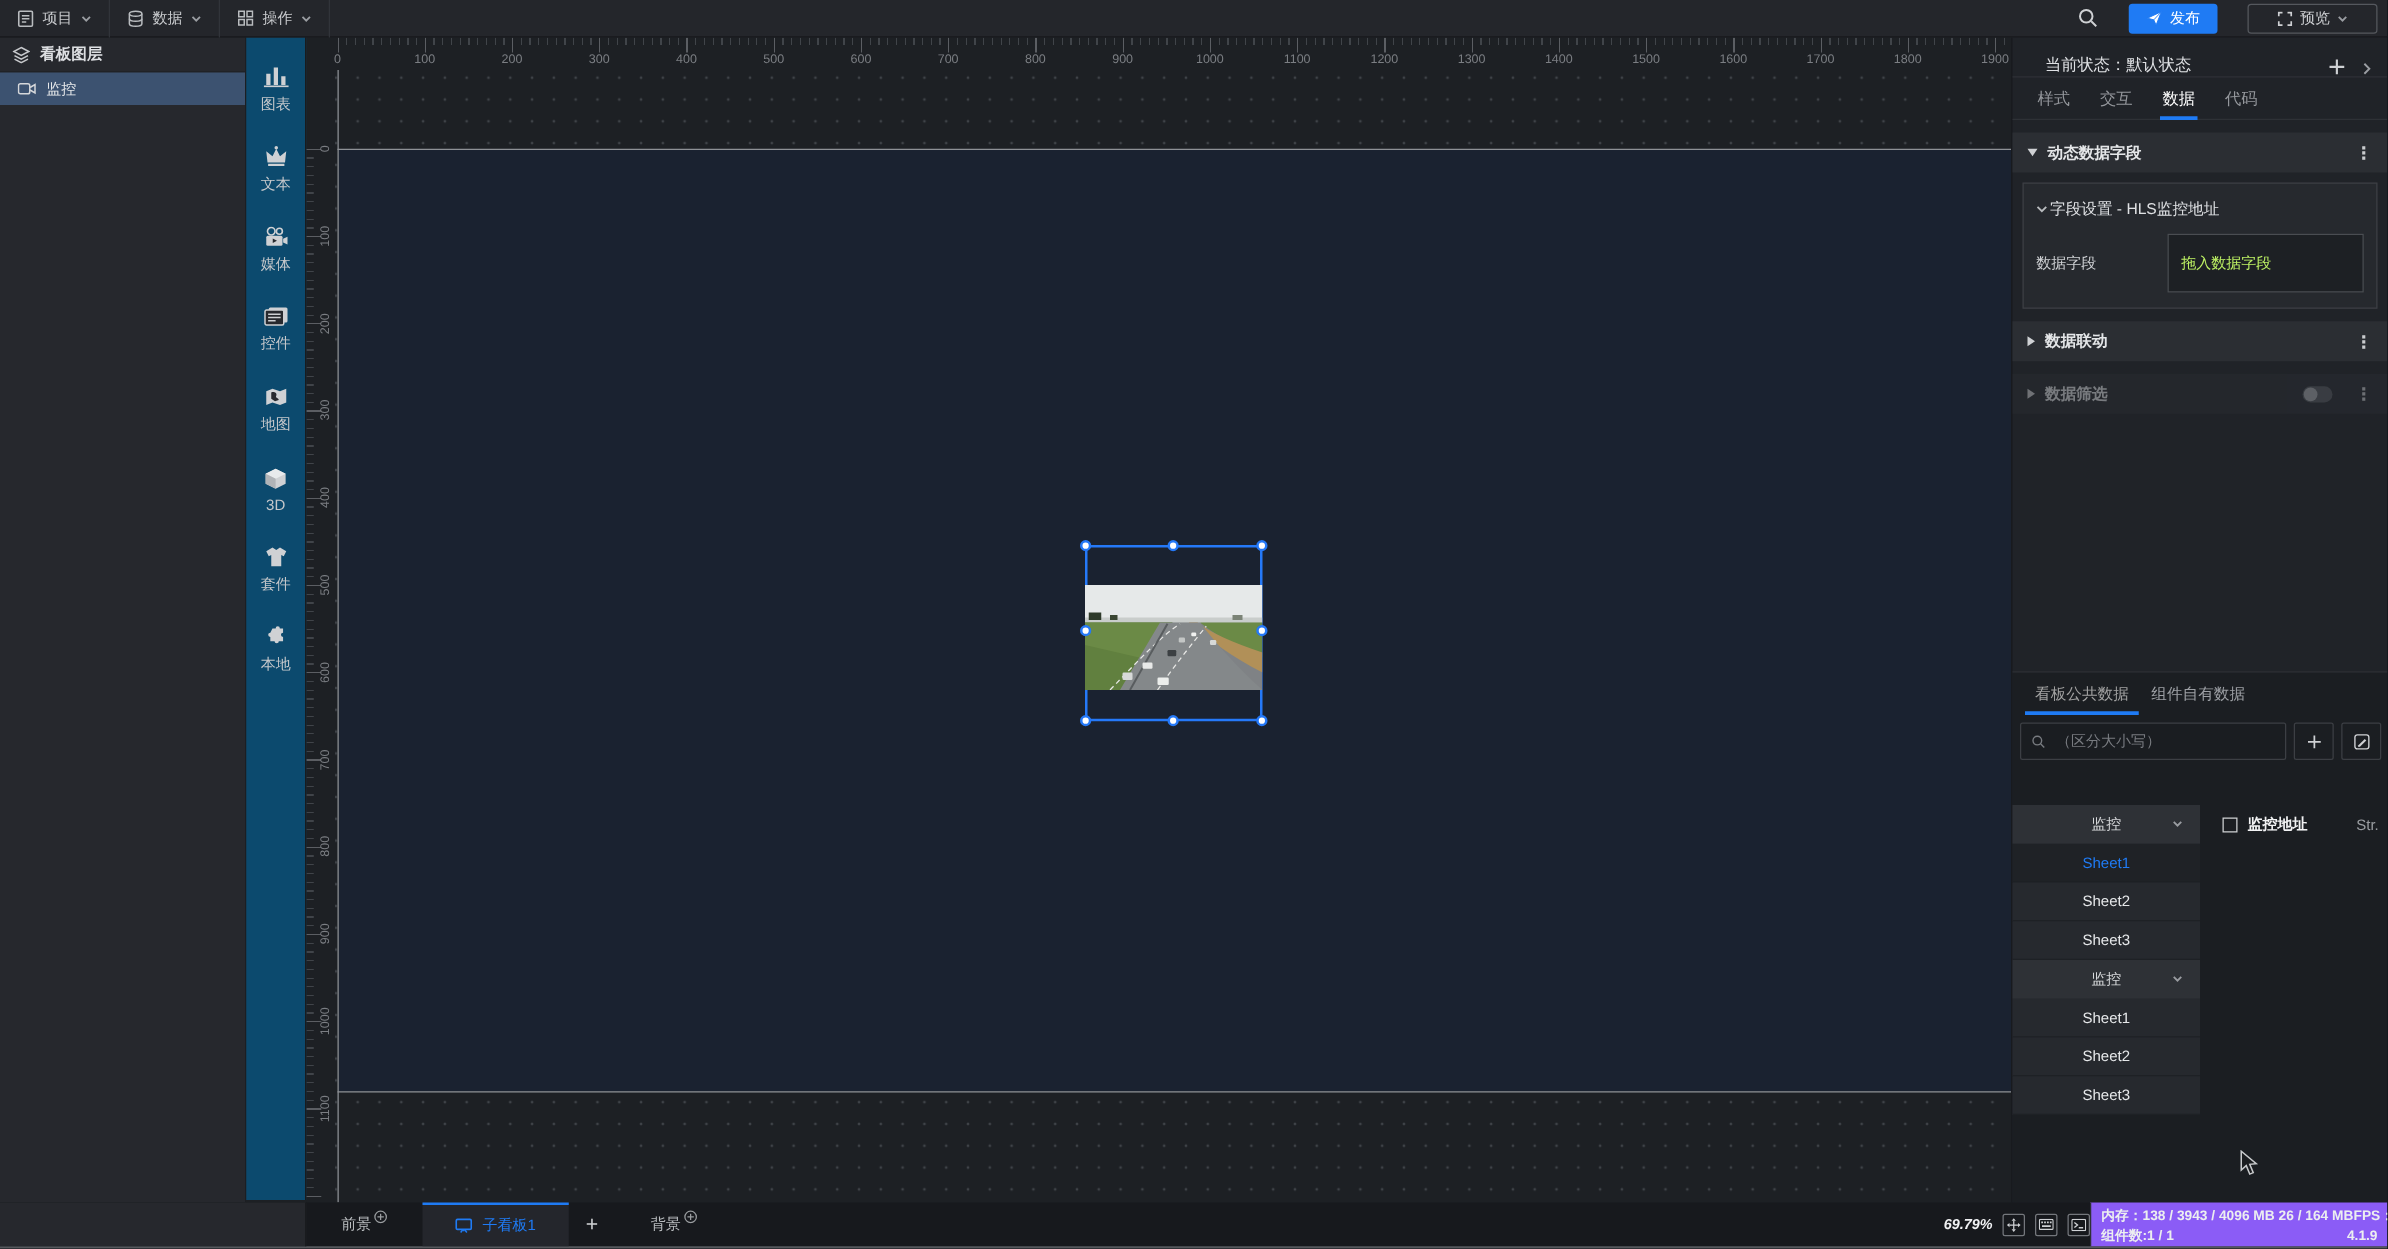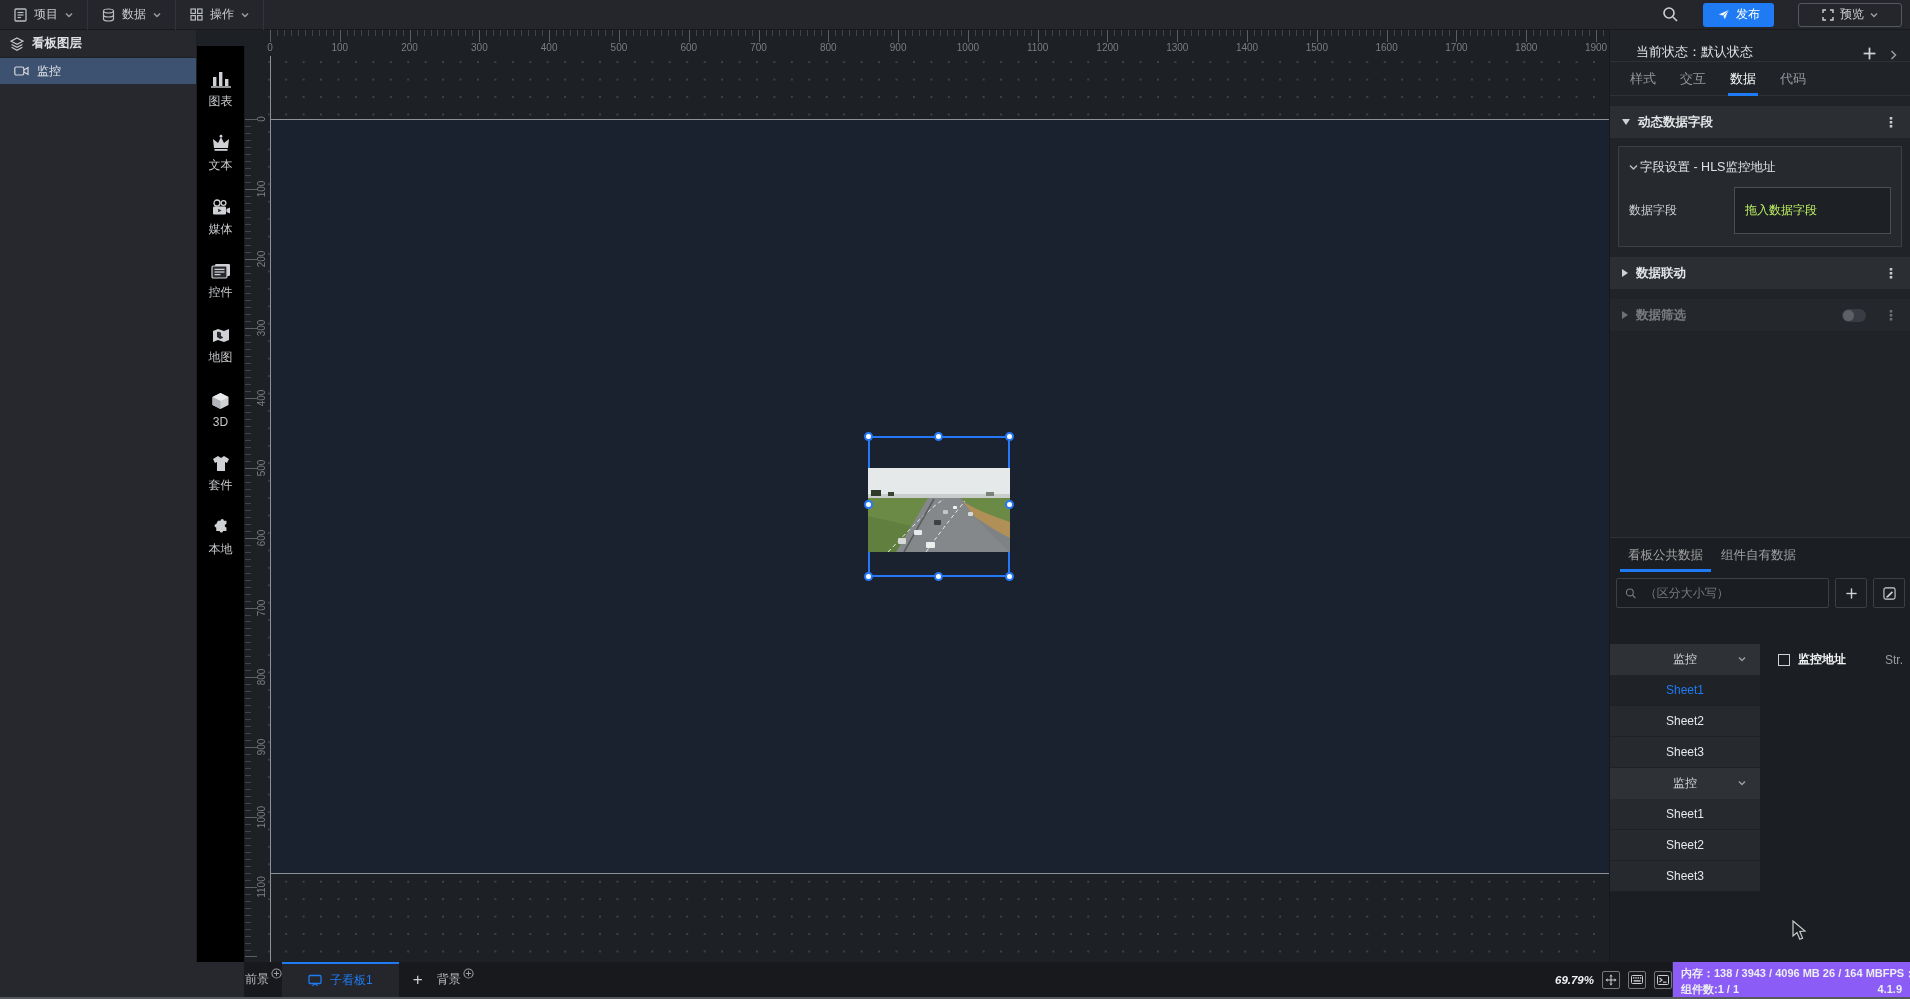--- a/index.html
+++ b/index.html
@@ -14,21 +14,21 @@
   #topbar-right{margin-left:auto;display:flex;align-items:center;gap:24px;padding-right:8px;}
   .btn-publish{height:24px;display:flex;align-items:center;gap:6px;background:#1f7bf4;color:#fff;border-radius:3px;padding:0 14px;}
   .btn-preview{height:24px;display:flex;align-items:center;gap:6px;border:1px solid #55585e;color:#cfd1d4;border-radius:3px;padding:0 23px;}
 
   
   #layers{position:absolute;left:0;top:30px;width:197px;height:932px;background:#26282d;border-right:1px solid #1c1e22;z-index:20;}
   #layers-header{height:28px;display:flex;align-items:center;gap:8px;padding:0 10px;color:#dddfe2;font-weight:bold;font-size:12.5px;border-bottom:1px solid #1f2125;}
   .layer-row{height:26px;display:flex;align-items:center;gap:8px;padding:0 10px 0 14px;background:#3c5270;color:#e6e8ea;}
 
   
-  #toolbox{position:absolute;left:197px;top:46px;width:48px;height:932px;background:#000000;border-right:1px solid #191b1e;z-index:20;display:flex;flex-direction:column;align-items:center;padding-top:12px;}
+  #toolbox{position:absolute;left:197px;top:28px;width:48px;height:932px;background:#0c4a6e;border-right:1px solid #191b1e;z-index:20;display:flex;flex-direction:column;align-items:center;padding-top:12px;}
   .tool{width:48px;height:64px;display:flex;flex-direction:column;align-items:center;justify-content:center;gap:5px;color:#c6c8cb;font-size:12px;}
   .tool svg{display:block;}
 
   
   #canvas{position:absolute;left:245px;top:30px;width:1364px;height:932px;overflow:hidden;
     background-color:#1d2024;
     background-image:radial-gradient(circle,#3f4348 1.1px,transparent 1.3px);
     background-size:17.45px 17.45px;background-position:15px 6px;}
   #board{position:absolute;left:26px;top:90px;right:0;height:753px;background:#1a2230;}
   #h-ruler{position:absolute;left:0;top:0;width:1364px;height:26px;background:#1d2024;z-index:5;}
@@ -91,21 +91,21 @@
   #field-list{position:absolute;left:150px;top:106px;right:0;}
   #field-item{height:31px;display:flex;align-items:center;gap:8px;padding:0 8px 0 18px;}
   .checkbox{width:12px;height:12px;border:1.5px solid #d0d2d4;background:transparent;}
   #field-item .fname{color:#f2f3f4;font-weight:bold;flex:1;}
   #field-item .ftype{color:#9a9da1;}
 
   
   #bottombar{position:absolute;left:0;top:962px;width:1910px;height:37px;background:#17191d;border-bottom:2px solid #55585c;z-index:25;display:flex;}
   #bb-left-pad{width:245px;height:100%;background:#26282d;border-right:1px solid #191b1e;}
   #bb-tabs{display:flex;align-items:stretch;height:100%;}
-  .bb-plain{display:flex;align-items:center;gap:2px;padding:0 0;color:#b9bcbf;}
+  .bb-plain{display:flex;align-items:center;gap:2px;padding:0 28px;color:#b9bcbf;}
   .sup-plus{position:relative;top:-6px;}
   #bb-active-tab{display:flex;align-items:center;gap:8px;padding:0 26px;background:#24262c;border-top:2px solid #1f7bf4;color:#1f7bf4;}
   .bb-add{display:flex;align-items:center;padding:0 14px;color:#d0d2d4;font-size:17px;}
   #bb-right{margin-left:auto;display:flex;align-items:center;gap:8px;font-style:italic;}
   #zoom-pct{color:#f0f1f3;font-weight:bold;font-size:11.5px;}
   .mini-btn{width:18px;height:18px;border:1px solid #74777c;border-radius:2px;display:flex;align-items:center;justify-content:center;color:#cfd1d4;}
   #bb-status{width:238px;height:100%;background:#8b5cf6;border-left:1px solid #2e3136;padding:3px 8px 0 8px;font-size:11px;font-weight:bold;color:#eceef0;}
   .status-line{display:flex;justify-content:space-between;line-height:16px;white-space:nowrap;}
 
   

